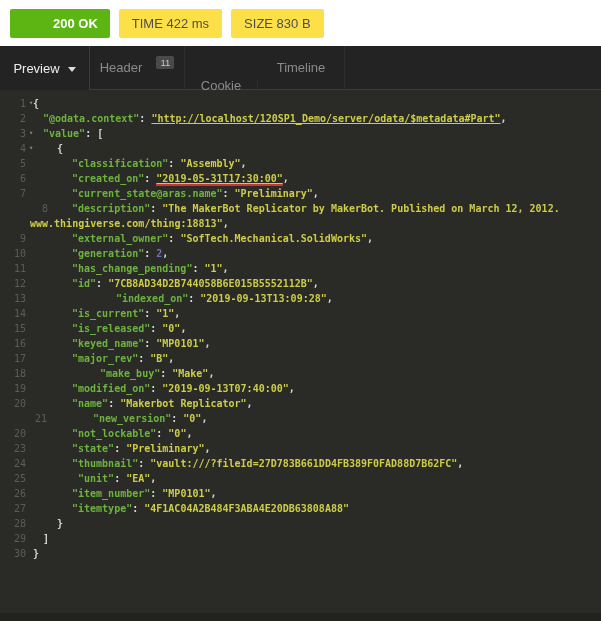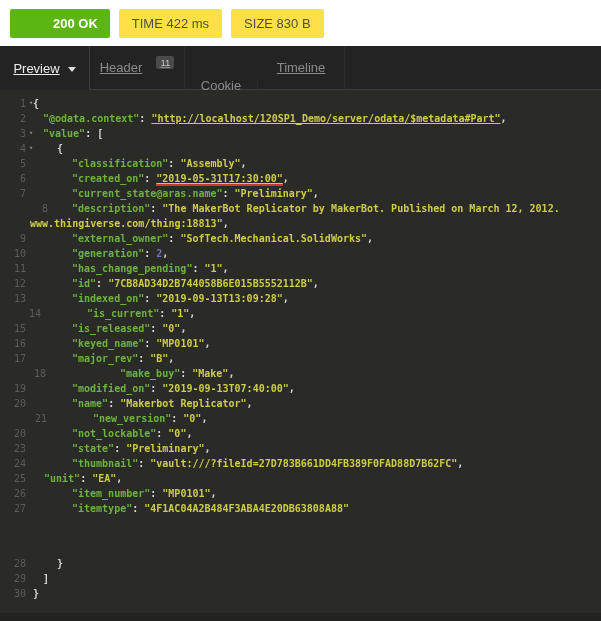--- a/index.html
+++ b/index.html
@@ -7,21 +7,21 @@
     width:601px;height:621px;overflow:hidden;background:#ffffff;
     font-family:"Liberation Sans",sans-serif;position:relative;
   }
   
   .statusbar{height:46px;background:#ffffff;display:flex;align-items:center;padding-left:10px;gap:9px;}
   .badge{height:29px;display:inline-flex;align-items:center;padding:0 12px;font-size:13px;border-radius:2px;box-sizing:border-box;}
   .badge.ok{background:var(--status_green);color:#fff;font-weight:bold;padding-left:43px;}
   .badge.meta{background:#fde047;border:1px solid #d6d6d6;color:#4d4d4d;}
   
   .tabbar{height:44px;background:#232323;display:flex;align-items:stretch;}
-  .tab{display:flex;align-items:center;justify-content:center;font-size:13px;color:#8b8b8b;box-sizing:border-box;cursor:default;text-decoration:underline;}
+  .tab{display:flex;align-items:center;justify-content:center;font-size:13px;color:#8b8b8b;box-sizing:border-box;cursor:default;}
   .tab-active{width:90px;color:#ededed;border-right:1px solid #3d3d3d;gap:8px;}
   .tab-inactive{border-bottom:1px solid #3d3d3d;border-right:1px solid #2e2e2e;}
   .tab-header{width:95px;gap:14px;}
   .tab-cookie{width:73px;margin-top:35px;}
   .tab-timeline{width:87px;}
   .tab-rest{flex:1;border-bottom:1px solid #3d3d3d;}
   .caret{width:0;height:0;border-left:4px solid transparent;border-right:4px solid transparent;border-top:5px solid #dcdcdc;margin-top:2px;}
   .hdr-badge{background:#4a4a4a;color:#c9c9c9;font-size:9.5px;line-height:13px;padding:0 4px;border-radius:2px;transform:translateY(-5px);}
   
   .content{
@@ -75,31 +75,31 @@
     <div class="code-line" style="padding-left: 43px;"><span class="ln">3</span><span class="fold">▾</span><span class="tk-key">"value"</span><span class="tk-punct">: [</span></div>
     <div class="code-line" style="padding-left: 57px;"><span class="ln">4</span><span class="fold">▾</span><span class="tk-punct">{</span></div>
     <div class="code-line" style="padding-left: 72px;"><span class="ln">5</span><span class="tk-key">"classification"</span><span class="tk-punct">: </span><span class="tk-str">"Assembly"</span><span class="tk-punct">,</span></div>
     <div class="code-line" style="padding-left: 72px;"><span class="ln">6</span><span class="tk-key">"created_on"</span><span class="tk-punct">: </span><span class="tk-date">"2019-05-31T17:30:00"</span><span class="tk-punct">,</span></div>
     <div class="code-line" style="padding-left: 72px;"><span class="ln">7</span><span class="tk-key">"current_state@aras.name"</span><span class="tk-punct">: </span><span class="tk-str">"Preliminary"</span><span class="tk-punct">,</span></div>
     <div class="code-line wrapline"><span class="ln">8</span><span class="tk-key">"description"</span><span class="tk-punct">: </span><span class="tk-str">"The MakerBot Replicator by MakerBot. Published on March 12, 2012. www.thingiverse.com/thing:18813"</span><span class="tk-punct">,</span></div>
     <div class="code-line" style="padding-left: 72px;"><span class="ln">9</span><span class="tk-key">"external_owner"</span><span class="tk-punct">: </span><span class="tk-str">"SofTech.Mechanical.SolidWorks"</span><span class="tk-punct">,</span></div>
     <div class="code-line" style="padding-left: 72px;"><span class="ln">10</span><span class="tk-key">"generation"</span><span class="tk-punct">: </span><span class="tk-num">2</span><span class="tk-punct">,</span></div>
     <div class="code-line" style="padding-left: 72px;"><span class="ln">11</span><span class="tk-key">"has_change_pending"</span><span class="tk-punct">: </span><span class="tk-str">"1"</span><span class="tk-punct">,</span></div>
     <div class="code-line" style="padding-left: 72px;"><span class="ln">12</span><span class="tk-key">"id"</span><span class="tk-punct">: </span><span class="tk-str">"7CB8AD34D2B744058B6E015B5552112B"</span><span class="tk-punct">,</span></div>
-    <div class="code-line" style="padding-left: 72px;"><span class="ln">13</span><span class="tk-key">"indexed_on"</span><span class="tk-punct">: </span><span class="tk-str">"2019-09-13T13:09:28"</span><span class="tk-punct">,</span></div>
-    <div class="code-line" style="padding-left: 72px; margin-left: 15px;"><span class="ln">14</span><span class="tk-key">"is_current"</span><span class="tk-punct">: </span><span class="tk-str">"1"</span><span class="tk-punct">,</span></div>
+    <div class="code-line" style="padding-left: 116px;"><span class="ln">13</span><span class="tk-key">"indexed_on"</span><span class="tk-punct">: </span><span class="tk-str">"2019-09-13T13:09:28"</span><span class="tk-punct">,</span></div>
+    <div class="code-line" style="padding-left: 72px;"><span class="ln">14</span><span class="tk-key">"is_current"</span><span class="tk-punct">: </span><span class="tk-str">"1"</span><span class="tk-punct">,</span></div>
     <div class="code-line" style="padding-left: 72px;"><span class="ln">15</span><span class="tk-key">"is_released"</span><span class="tk-punct">: </span><span class="tk-str">"0"</span><span class="tk-punct">,</span></div>
     <div class="code-line" style="padding-left: 72px;"><span class="ln">16</span><span class="tk-key">"keyed_name"</span><span class="tk-punct">: </span><span class="tk-str">"MP0101"</span><span class="tk-punct">,</span></div>
     <div class="code-line" style="padding-left: 72px;"><span class="ln">17</span><span class="tk-key">"major_rev"</span><span class="tk-punct">: </span><span class="tk-str">"B"</span><span class="tk-punct">,</span></div>
-    <div class="code-line" style="padding-left: 100px; margin-left: 20px;"><span class="ln">18</span><span class="tk-key">"make_buy"</span><span class="tk-punct">: </span><span class="tk-str">"Make"</span><span class="tk-punct">,</span></div>
+    <div class="code-line" style="padding-left: 100px;"><span class="ln">18</span><span class="tk-key">"make_buy"</span><span class="tk-punct">: </span><span class="tk-str">"Make"</span><span class="tk-punct">,</span></div>
     <div class="code-line" style="padding-left: 72px;"><span class="ln">19</span><span class="tk-key">"modified_on"</span><span class="tk-punct">: </span><span class="tk-str">"2019-09-13T07:40:00"</span><span class="tk-punct">,</span></div>
     <div class="code-line" style="padding-left: 72px;"><span class="ln">20</span><span class="tk-key">"name"</span><span class="tk-punct">: </span><span class="tk-str">"Makerbot Replicator"</span><span class="tk-punct">,</span></div>
     <div class="code-line" style="padding-left: 72px; margin-left: 21px;"><span class="ln">21</span><span class="tk-key">"new_version"</span><span class="tk-punct">: </span><span class="tk-str">"0"</span><span class="tk-punct">,</span></div>
     <div class="code-line" style="padding-left: 72px;"><span class="ln">20</span><span class="tk-key">"not_lockable"</span><span class="tk-punct">: </span><span class="tk-str">"0"</span><span class="tk-punct">,</span></div>
     <div class="code-line" style="padding-left: 72px;"><span class="ln">23</span><span class="tk-key">"state"</span><span class="tk-punct">: </span><span class="tk-str">"Preliminary"</span><span class="tk-punct">,</span></div>
     <div class="code-line" style="padding-left: 72px;"><span class="ln">24</span><span class="tk-key">"thumbnail"</span><span class="tk-punct">: </span><span class="tk-str">"vault:///?fileId=27D783B661DD4FB389F0FAD88D7B62FC"</span><span class="tk-punct">,</span></div>
-    <div class="code-line" style="padding-left: 44px;"><span class="ln">25</span><span class="tk-key">"unit"</span><span class="tk-punct">: </span><span class="tk-str">"EA"</span><span class="tk-punct">,</span></div>
+    <div class="code-line" style="padding-left: 78px;"><span class="ln">25</span><span class="tk-key">"unit"</span><span class="tk-punct">: </span><span class="tk-str">"EA"</span><span class="tk-punct">,</span></div>
     <div class="code-line" style="padding-left: 72px;"><span class="ln">26</span><span class="tk-key">"item_number"</span><span class="tk-punct">: </span><span class="tk-str">"MP0101"</span><span class="tk-punct">,</span></div>
     <div class="code-line" style="padding-left: 72px;"><span class="ln">27</span><span class="tk-key">"itemtype"</span><span class="tk-punct">: </span><span class="tk-str">"4F1AC04A2B484F3ABA4E20DB63808A88"</span></div>
-    <div class="code-line" style="padding-left: 57px; margin-top: 40px;"><span class="ln">28</span><span class="tk-punct">}</span></div>
+    <div class="code-line" style="padding-left: 57px;"><span class="ln">28</span><span class="tk-punct">}</span></div>
     <div class="code-line" style="padding-left: 43px;"><span class="ln">29</span><span class="tk-punct">]</span></div>
     <div class="code-line" style="padding-left: 33px;"><span class="ln">30</span><span class="tk-punct">}</span></div>
   </div>
 
 </body></html>

